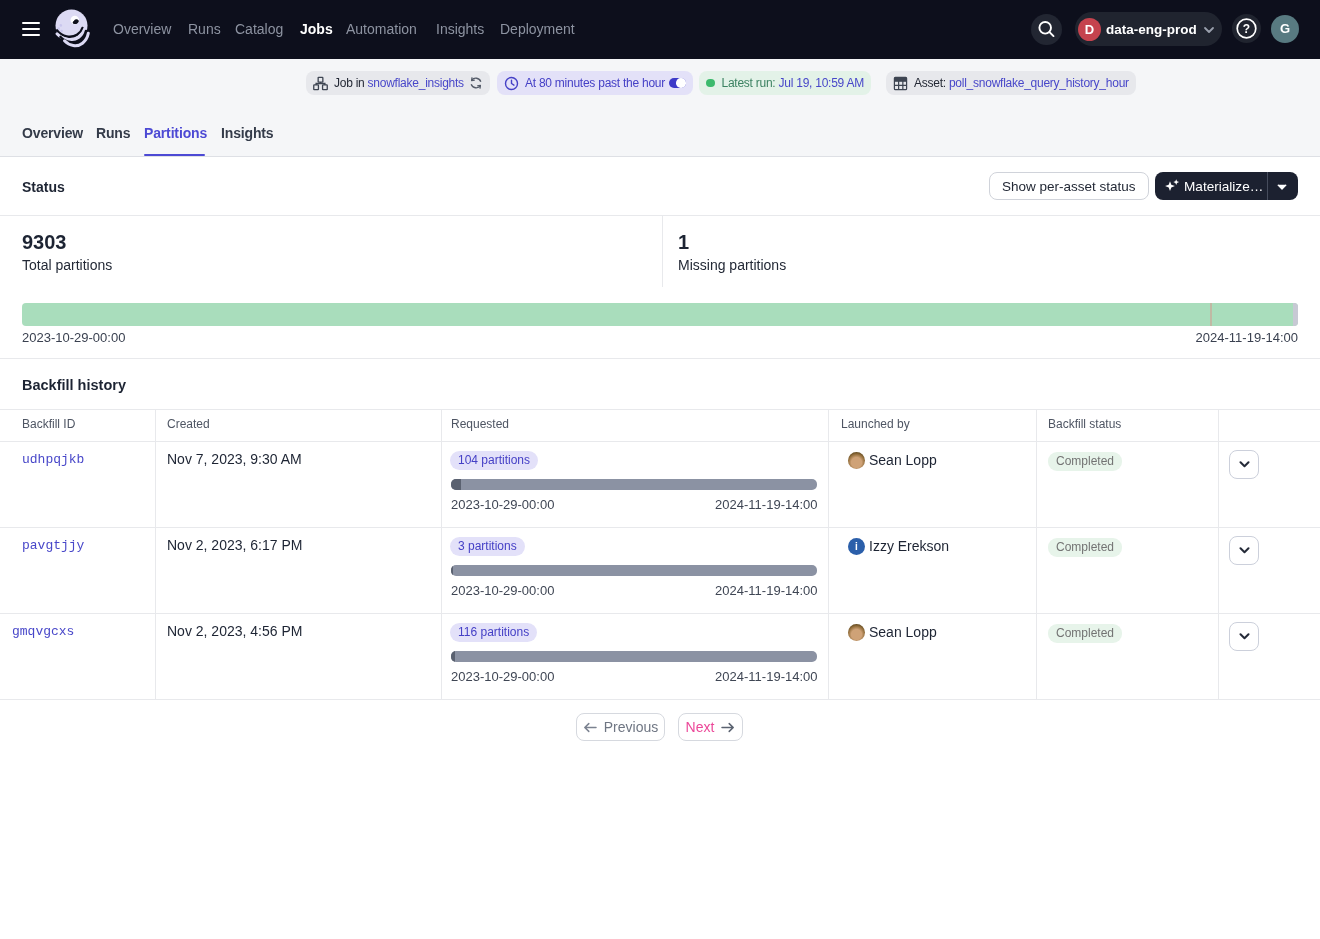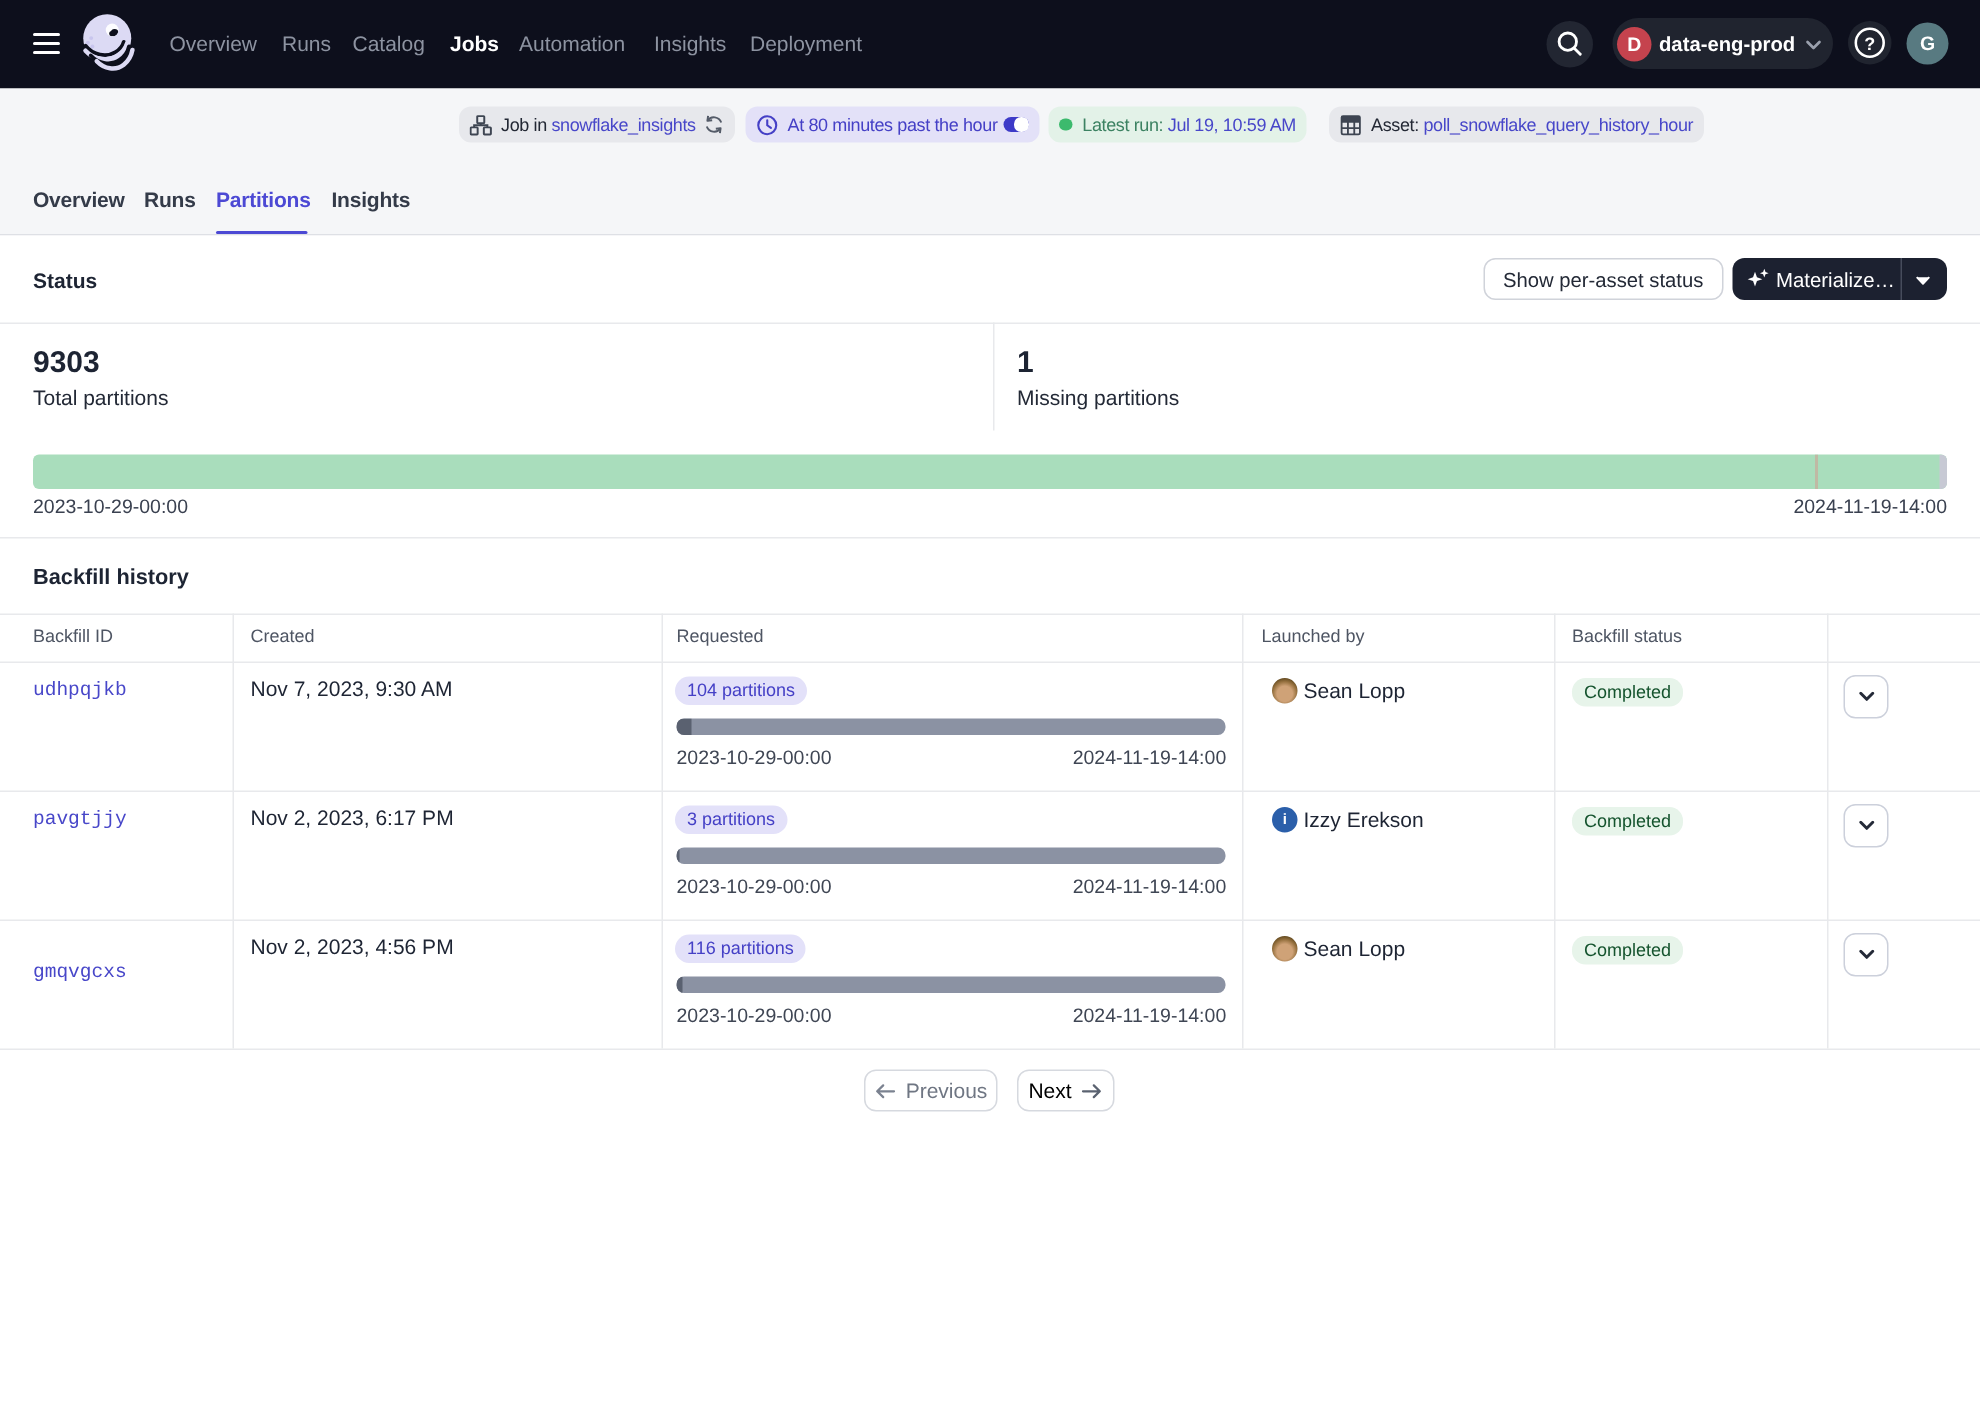--- a/index.html
+++ b/index.html
@@ -63,21 +63,21 @@
 .vline { position:absolute; top:409px; width:1px; height:290px; background:#e8e9ec; }
 .th { position:absolute; top:417px; font-size:12px; color:#4e5563; }
 .mono { font-family:"Liberation Mono", monospace; font-size:13px; color:#4847c9; }
 .created { position:absolute; left:167px; font-size:14px; color:#1d2433; }
 .pchip { position:absolute; left:450px; height:19px; border-radius:9.5px; background:#e3e1f9; color:#4540c6; font-size:12px; display:flex; align-items:center; padding:0 8px; }
 .rowbar { position:absolute; left:451px; width:366px; height:11px; border-radius:5px; background:#8b92a3; overflow:hidden; }
 .rowbar .cap { position:absolute; left:0; top:0; height:11px; background:#5a6170; }
 .sdate { position:absolute; font-size:13px; color:#3f4654; }
 .avatar { position:absolute; width:17px; height:17px; border-radius:50%; }
 .uname { position:absolute; left:869px; font-size:14px; color:#1d2433; }
-.cchip { position:absolute; left:1048px; height:18.5px; border-radius:9px; background:#e7f4ea; color:#14532d; font-size:12px; display:flex; align-items:center; padding:0 8px; }
+.cchip { position:absolute; left:1048px; height:18.5px; border-radius:9px; background:#e7f4ea; color:#737373; font-size:12px; display:flex; align-items:center; padding:0 8px; }
 .ddbtn { position:absolute; left:1229px; width:30px; height:29px; border:1px solid #ccd0db; border-radius:8px; background:#fff; display:flex; align-items:center; justify-content:center; }
 
 
 .pgbtn { position:absolute; top:713px; height:28px; border:1px solid #d6d9df; border-radius:8px; background:#fff; font-size:14px; display:flex; align-items:center; justify-content:center; }
 </style>
 </head>
 <body>
 <div id="stage">
 
 <div id="topbar">
@@ -266,37 +266,37 @@
 <span class="sdate" style="right:502.5px; top:583px">2024-11-19-14:00</span>
 <div class="avatar" style="left:848px; top:538px; background:#2b5faa; color:#fff; font-size:10px; font-weight:700; text-align:center; line-height:17px;">i</div>
 <span class="uname" style="top:538px">Izzy Erekson</span>
 <div class="cchip" style="top:538px">Completed</div>
 <div class="ddbtn" style="top:536px">
       <svg width="11" height="7" viewBox="0 0 11 7">
         <path d="M1.5 1.2 L5.5 5.2 L9.5 1.2" stroke="#242a38" stroke-width="2" fill="none" stroke-linecap="round" stroke-linejoin="round"></path>
       </svg>
     </div>
 
-<span class="abs mono" style="left:22px; top:624px;margin-top:16px;">gmqvgcxs</span>
+<span class="abs mono" style="left:12px; top:624px;">gmqvgcxs</span>
 <span class="created" style="top:623px">Nov 2, 2023, 4:56 PM</span>
 <div class="pchip" style="top:622.5px">116 partitions</div>
 <div class="rowbar" style="top:651px">
       <div class="cap" style="width:4px"></div>
     </div>
 <span class="sdate" style="left:451px; top:669px">2023-10-29-00:00</span>
 <span class="sdate" style="right:502.5px; top:669px">2024-11-19-14:00</span>
 <div class="avatar" style="left:848px; top:624px; background:radial-gradient(circle at 50% 62%, #cfa277 0 38%, #96713f 60%, #564017 82%, #3c2e12);"></div>
 <span class="uname" style="top:624px">Sean Lopp</span>
 <div class="cchip" style="top:624px">Completed</div>
 <div class="ddbtn" style="top:622px">
       <svg width="11" height="7" viewBox="0 0 11 7">
         <path d="M1.5 1.2 L5.5 5.2 L9.5 1.2" stroke="#242a38" stroke-width="2" fill="none" stroke-linecap="round" stroke-linejoin="round"></path>
       </svg>
     </div>
 
 <div class="pgbtn" style="left:576px; width:89px; color:#6f7683;"><svg style="margin-right:7px" width="14" height="11" viewBox="0 0 14 11">
         <path d="M13 5.5 H2 M5.8 1.6 L1.8 5.5 L5.8 9.4" stroke="#7b8290" stroke-width="1.5" fill="none" stroke-linecap="round" stroke-linejoin="round"></path>
       </svg>Previous</div>
-<div class="pgbtn" style="left:678px; width:65px; color:#000000;">Next<svg style="margin-left:7px" width="14" height="11" viewBox="0 0 14 11">
+<div class="pgbtn" style="left:678px; width:65px; color:#ec4899;">Next<svg style="margin-left:7px" width="14" height="11" viewBox="0 0 14 11">
         <path d="M1 5.5 H12 M8.2 1.6 L12.2 5.5 L8.2 9.4" stroke="#5a6270" stroke-width="1.5" fill="none" stroke-linecap="round" stroke-linejoin="round"></path>
       </svg></div>
 
 </div>
 
 </body></html>

